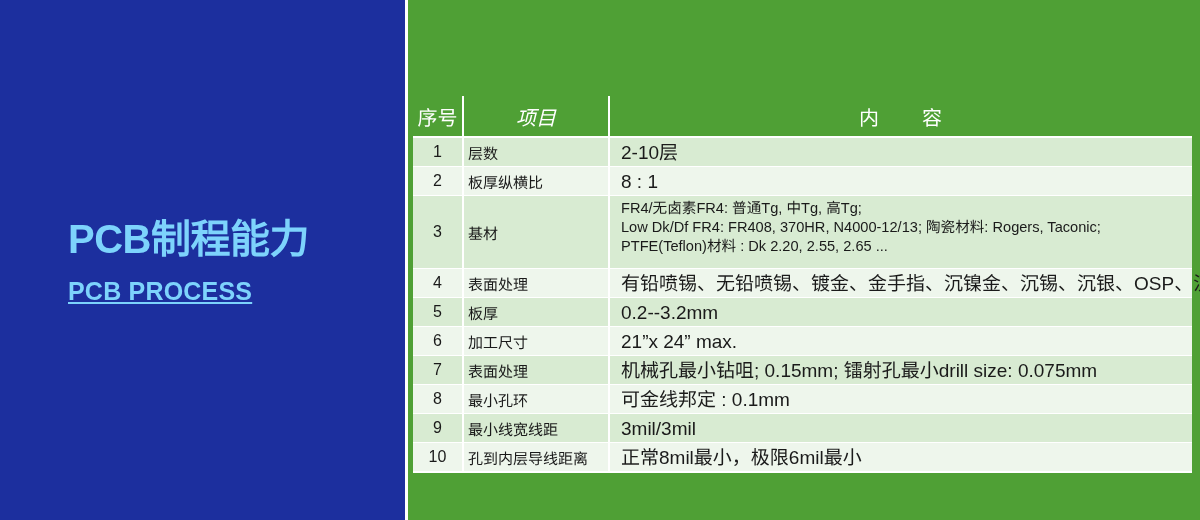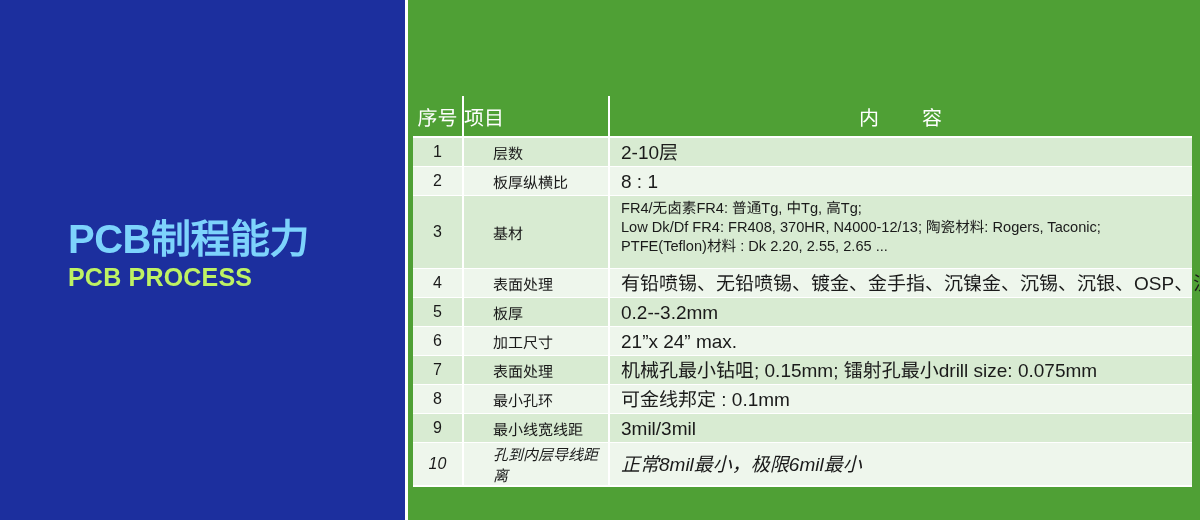--- a/index.html
+++ b/index.html
@@ -38,25 +38,27 @@
   }
   #main-title {
     color: #7dd3fc;
     font-size: 40px;
     line-height: 46px;
     font-weight: bold;
     letter-spacing: -0.5px;
     white-space: nowrap;
   }
   #sub-title {
-    color: #bef264;
+    color: #7dd3fc;
     font-size: 25px;
     line-height: 31px;
     font-weight: bold;
+    margin-top: 14px;
     letter-spacing: 0.2px;
+    text-decoration: underline;
   }
   #sub-title .sub-line {
     display: block;
   }
 
   
   #right-panel {
     position: absolute;
     left: 408px;
     top: 0;
@@ -89,21 +91,22 @@
     vertical-align: middle;
     border-right: 2px solid #ffffff;
   }
   #spec-table thead th.th-content {
     border-right: none;
   }
   #spec-table thead th.th-no {
     text-align: center;
   }
   #spec-table thead th.th-item {
-    text-align: left;
+    text-align: center;
+    font-style: italic;
   }
   #spec-table thead th.th-content {
     text-align: center;
     letter-spacing: 1px;
   }
 
   #spec-table tbody tr.row-odd  td { background: #d8ebd2; }
   #spec-table tbody tr.row-even td { background: #eef6ec; }
 
   #spec-table tbody td {
@@ -114,30 +117,29 @@
     vertical-align: middle;
   }
   #spec-table tbody td.cell-content {
     border-right: none;
   }
   #spec-table tbody tr:first-child td {
     border-top: 2px solid #ffffff;
   }
   #spec-table tbody tr:last-child td {
     border-bottom: 2px solid #ffffff;
-    font-style: italic;
   }
 
   #spec-table td.cell-no {
     text-align: center;
     font-size: 16px;
   }
   #spec-table td.cell-item {
     text-align: left;
-    padding-left: 29px;
+    padding-left: 4px;
     font-size: 15px;
   }
   #spec-table td.cell-content {
     text-align: left;
     padding-left: 11px;
     font-size: 19px;
     line-height: 19px;
   }
   #spec-table td.cell-content .line {
     display: block;

